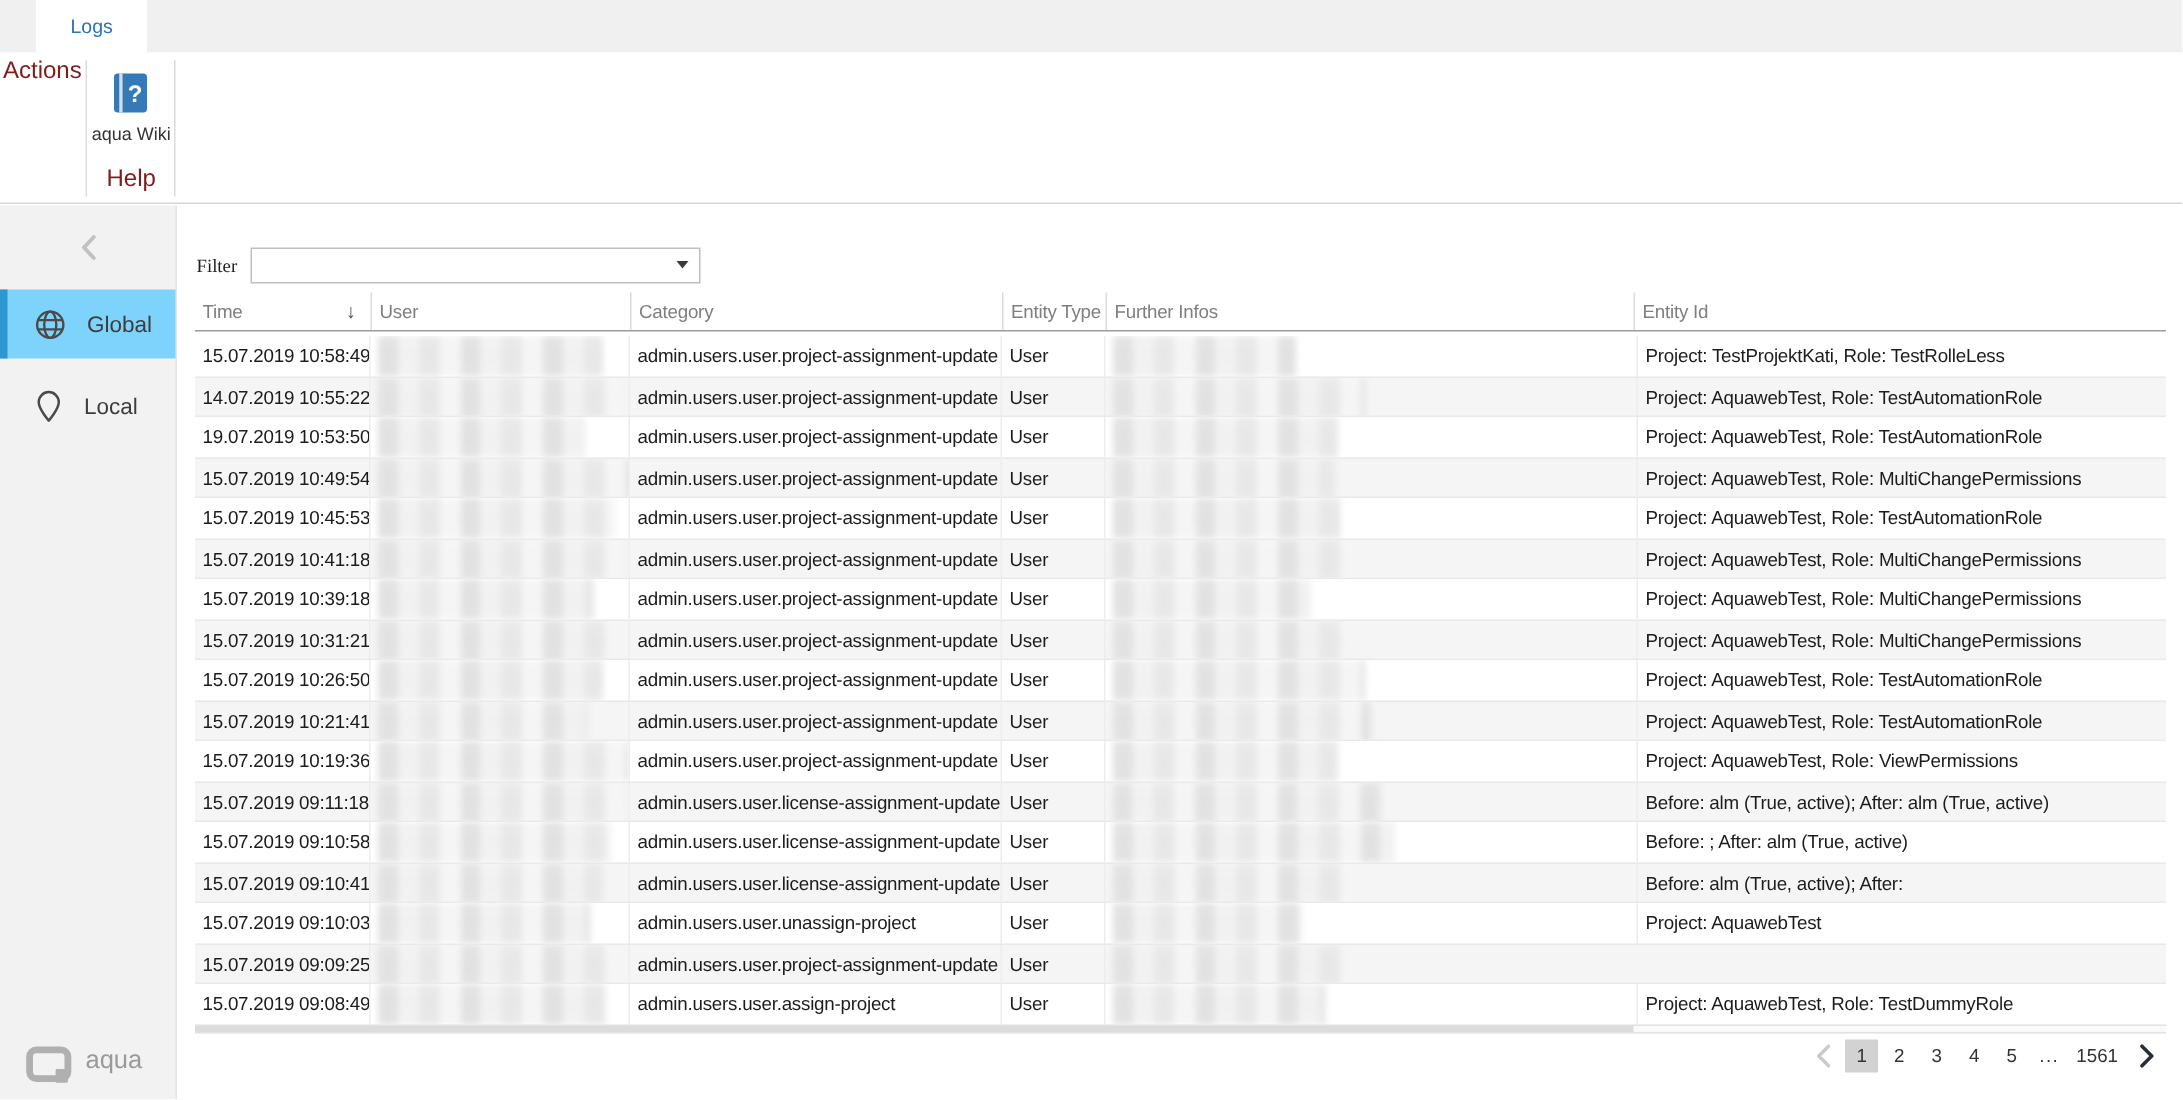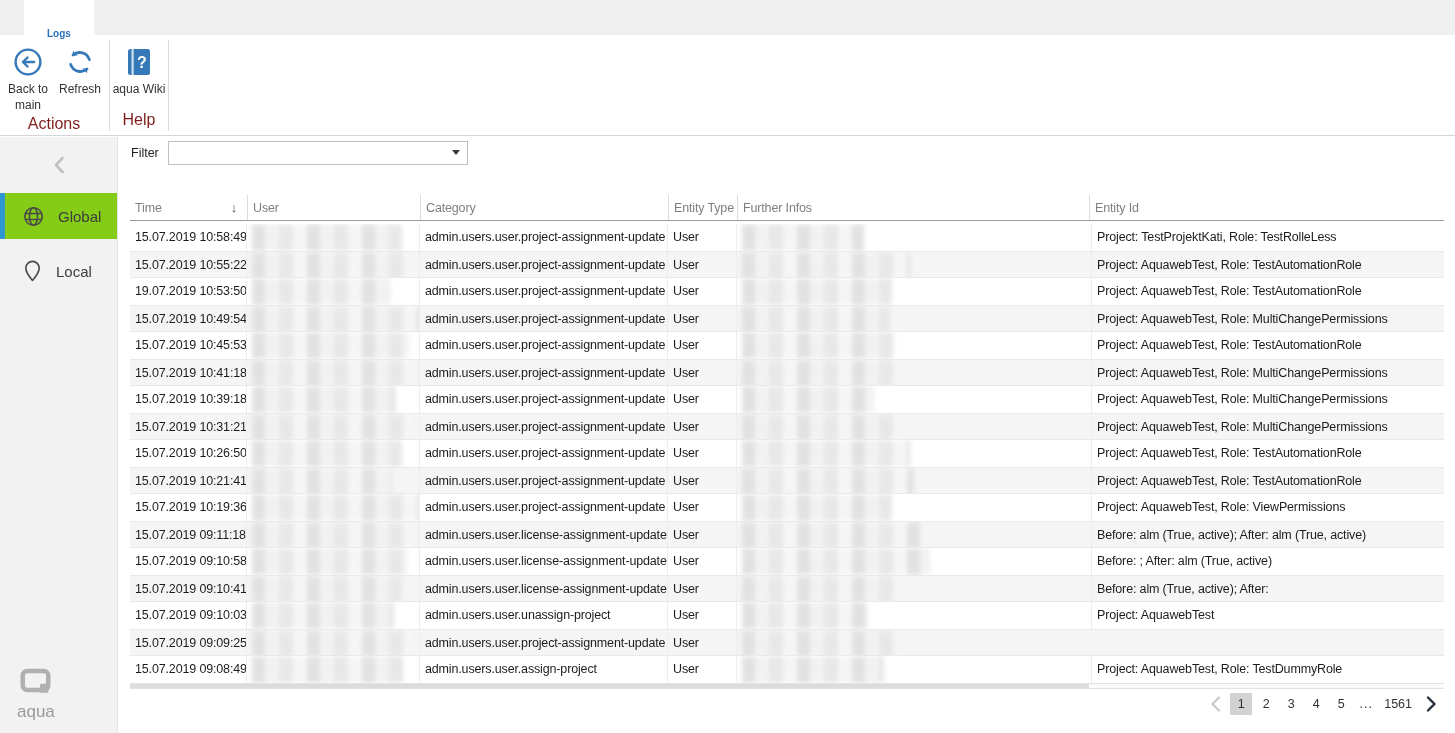--- a/index.html
+++ b/index.html
@@ -2,50 +2,50 @@
 <html><head>
 <meta charset="utf-8">
 <style>
   * { box-sizing: border-box; margin: 0; padding: 0; }
   html,body { width:1455px; height:733px; overflow:hidden; }
   body { font-family: "Liberation Sans", "DejaVu Sans", sans-serif; background:#fff; }
   .app { position:relative; width:1455px; height:733px; background:#fff; }
 
   
   .tabstrip { height:35px; background:#f0f0f0; display:flex; align-items:flex-end; }
-  .tab { margin-left:24px; height:35px; padding:16px 23px; background:#fff; color:#2b72b8;
-         font-size:10px; line-height:35px;font-weight:bold; }
+  .tab { margin-left:24px; height:35px; padding:0 23px; background:#fff; color:#2b72b8;
+         font-size:13px; line-height:35px; }
 
   
   .ribbon { height:101px; background:#fff; border-bottom:1px solid #d6d6d6; display:flex; }
   .rgroup { display:flex; flex-direction:column; align-items:center; padding:2px 2px 0 2px; }
   .rbuttons { display:flex; flex:1; }
   .rbtn { width:52px; display:flex; flex-direction:column; align-items:center; padding-top:9px; cursor:default; }
   .rbtn .ricon { width:32px; height:32px; display:flex; align-items:center; justify-content:center; }
   .rbtn .rlabel { margin-top:4px; font-size:12px; color:#333; text-align:center; line-height:1.3; width:56px; }
   .rcaption { font-size:16px; color:#7f1d1d; padding:2px 0 6px 0; }
   .rsep { width:1px; background:#dcdcdc; margin:5px 1px 4px 1px; }
 
   
   .main { position:absolute; top:137px; left:0; right:0; bottom:0; display:flex; }
   .sidebar { width:118px; background:#f2f2f2; border-right:1px solid #e3e3e3; position:relative; flex:none; }
   .collapse { height:56px; display:flex; align-items:center; justify-content:center; }
   .collapse svg { opacity:.55; }
   .side-item { height:46px; display:flex; align-items:center; padding-left:23px; gap:14px;
                font-size:15px; color:#3d3d3d; position:relative; cursor:default; }
   .side-item + .side-item { margin-top:9px; }
-  .side-item.selected { background:#84cc16; }
+  .side-item.selected { background:#7dd3fc; }
   .side-item.selected::before { content:''; position:absolute; left:0; top:0; bottom:0; width:5px; background:#2e96d1; }
-  .logo { position:absolute; left:17px; bottom:11px; display:flex; align-items:center; gap:9px;flex-direction:column; }
+  .logo { position:absolute; left:17px; bottom:11px; display:flex; align-items:flex-start; gap:9px; }
   .logo-text { font-size:17px; color:#9a9a9a; }
 
   .content { flex:1; position:relative; background:#fff; }
 
   
-  .filter-row { position:absolute; top:4px; left:13px; display:flex; align-items:center; gap:9px; }
+  .filter-row { position:absolute; top:28px; left:13px; display:flex; align-items:center; gap:9px;font-family:Liberation Serif, serif; }
   .filter-label { font-size:12.5px; color:#222; }
   .combo { position:relative; width:300px; height:24px; border:1px solid #bfbfbf; background:#fff; }
   .combo input { width:100%; height:100%; border:none; outline:none; padding:0 20px 0 6px; font-size:12px;
                  font-family:inherit; background:transparent; }
   .combo .arrow { position:absolute; right:7px; top:50%; margin-top:-3px; width:0; height:0;
                   border-left:4px solid transparent; border-right:4px solid transparent; border-top:5px solid #3a3a3a; }
 
   
   .table { position:absolute; left:12px; top:58px; width:1314px; font-size:12.5px; letter-spacing:-0.15px; }
   .thead { display:flex; height:26px; border-bottom:1px solid #9b9b9b; color:#7f7f7f; }
@@ -83,42 +83,20 @@
 <body>
 
 <div class="app">
 
   <div class="tabstrip">
     <div class="tab">Logs</div>
   </div>
 
   <div class="ribbon">
     <div class="rgroup">
-      <div class="rbuttons">
-        <div class="rbtn">
-          <span class="ricon">
-            <svg width="30" height="30" viewBox="0 0 32 32">
-              <circle cx="16" cy="16" r="13.2" fill="none" stroke="#3579b8" stroke-width="2.6"></circle>
-              <path d="M22.5 16 H11.5 M15.5 11.2 L10.6 16 L15.5 20.8" fill="none" stroke="#3579b8" stroke-width="2.6" stroke-linecap="round" stroke-linejoin="round"></path>
-            </svg>
-          </span>
-          <span class="rlabel">Back to main</span>
-        </div>
-        <div class="rbtn">
-          <span class="ricon">
-            <svg width="30" height="30" viewBox="0 0 32 32">
-              <path d="M26 13.5 A11 11 0 0 0 8.5 8.5" fill="none" stroke="#3579b8" stroke-width="3" stroke-linecap="round"></path>
-              <path d="M8.5 4 L8.2 9.2 L13.4 9.0 Z" fill="#3579b8"></path>
-              <path d="M6 18.5 A11 11 0 0 0 23.5 23.5" fill="none" stroke="#3579b8" stroke-width="3" stroke-linecap="round"></path>
-              <path d="M23.5 28 L23.8 22.8 L18.6 23.0 Z" fill="#3579b8"></path>
-            </svg>
-          </span>
-          <span class="rlabel">Refresh</span>
-        </div>
-      </div>
       <div class="rcaption">Actions</div>
     </div>
     <div class="rsep"></div>
     <div class="rgroup">
       <div class="rbuttons">
         <div class="rbtn">
           <span class="ricon">
             <svg width="28" height="30" viewBox="0 0 28 30">
               <rect x="3" y="2" width="22" height="26" rx="2.5" fill="#3579b8"></rect>
               <rect x="6.5" y="2" width="2.2" height="26" fill="#cfe0ef"></rect>
@@ -197,21 +175,21 @@
               </div>
           <div class="cell c2">admin.users.user.project-assignment-update</div>
           <div class="cell c3">User</div>
           <div class="cell c4">
                 <div class="blur" style="width: 122px;"></div>
               </div>
           <div class="cell c5">Project: TestProjektKati, Role: TestRolleLess</div>
         </div>
 
         <div class="row">
-          <div class="cell c0">15.07.2019 10:55:22</div>
+          <div class="cell c0">14.07.2019 10:55:22</div>
           <div class="cell c1">
                 <div class="blur" style="width: 162px;"></div>
               </div>
           <div class="cell c2">admin.users.user.project-assignment-update</div>
           <div class="cell c3">User</div>
           <div class="cell c4">
                 <div class="blur" style="width: 168px;"></div>
               </div>
           <div class="cell c5">Project: AquawebTest, Role: TestAutomationRole</div>
         </div>

